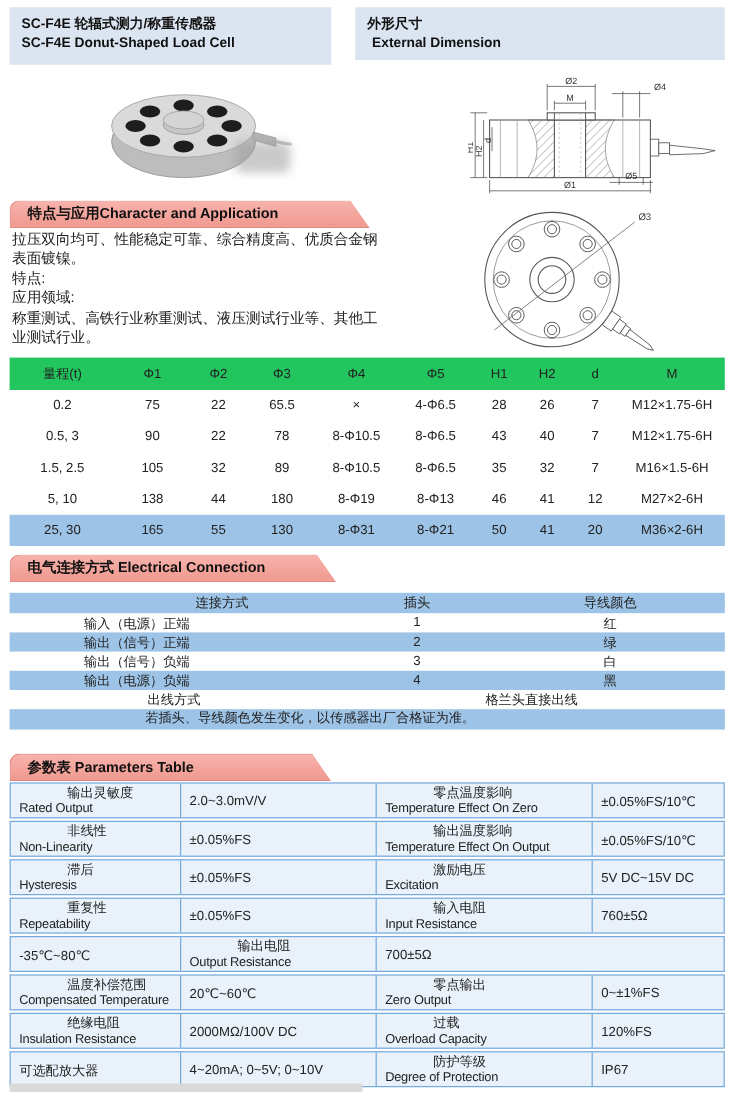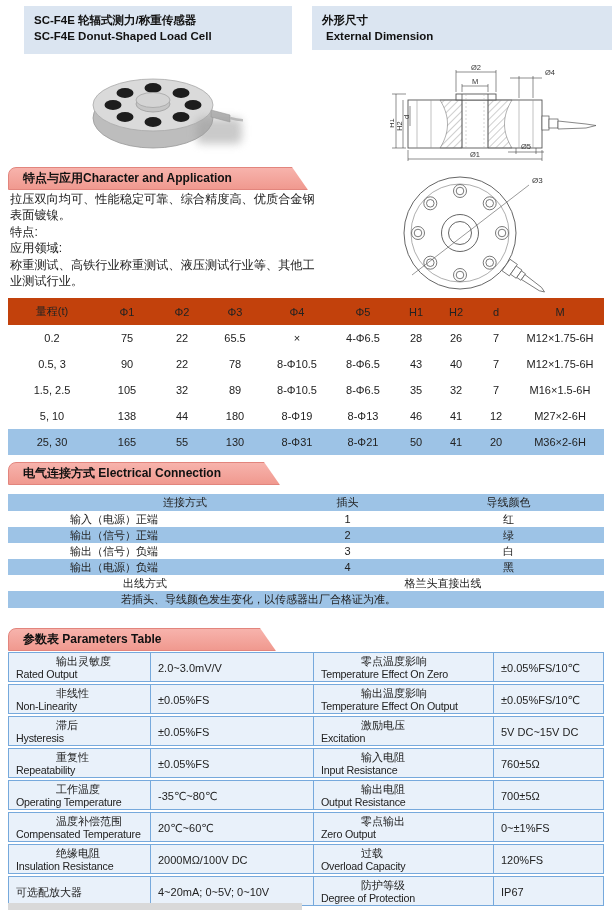--- a/index.html
+++ b/index.html
@@ -1,42 +1,42 @@
 <!DOCTYPE html>
 <html><head>
 <meta charset="utf-8">
 <style>
   html,body{margin:0;padding:0;background:#fff;}
   .page{position:relative;width:612px;height:912px;background:#ffffff;overflow:hidden;
         font-family:"Liberation Sans","DejaVu Sans",sans-serif;color:#1a1a1a;}
 
   
   .hdrbox{position:absolute;background:#dbe5f1;padding:6px 10px 0 10px;box-sizing:border-box;
-          font-weight:bold;font-size:11.5px;line-height:1.4;color:#111;margin-left:16px;}
+          font-weight:bold;font-size:11.5px;line-height:1.4;color:#111;}
   .hdr-left{left:8px;top:6px;width:268px;height:48px;}
   .hdr-right{left:296px;top:6px;width:308px;height:44px;}
   .hdr-right .l2{padding-left:4px;}
 
   
   .banner{position:absolute;height:23px;background:linear-gradient(180deg,#f7b3ac 0%,#f0998f 100%);
           border:1px solid #e2857d;border-radius:8px 6px 0 0;box-sizing:border-box;
           clip-path:polygon(0 0,calc(100% - 16px) 0,100% 100%,0 100%);
           font-weight:bold;font-size:12px;line-height:21px;padding-left:14px;color:#111;}
   .banner1{left:8px;top:167px;width:300px;}
   .banner2{left:8px;top:462px;width:272px;}
   .banner3{left:8px;top:628px;width:268px;}
 
   
   .features{position:absolute;left:10px;top:191px;width:312px;font-size:12.2px;line-height:16.4px;color:#222;}
 
   
   .dimtable{position:absolute;left:8px;top:298px;width:596px;font-size:11px;color:#222;}
   .dimtable .row{display:grid;grid-template-columns:88px 62px 48px 58px 66px 66px 40px 40px 40px 88px;
                  align-items:center;text-align:center;height:26px;}
-  .dimtable .head{background:#c2410c;height:27px;}
+  .dimtable .head{background:#22c55e;height:27px;}
   .dimtable .hl{background:#9dc3e6;}
 
   
   .electable{position:absolute;left:8px;top:494px;width:596px;font-size:11px;color:#222;}
   .electable .erow{display:grid;grid-template-columns:274px 131px 191px;align-items:center;height:16px;}
   .electable .ehead{background:#9dc3e6;height:17px;text-align:center;}
   .electable .ehead .h1{padding-left:80px;}
   .electable .blue{background:#9dc3e6;}
   .electable .c1{padding-left:62px;}
   .electable .c2,.electable .c3{text-align:center;}
@@ -379,24 +379,20 @@
           <span class="en">Repeatability</span>
         </div>
       <div class="pcell pval">±0.05%FS</div>
       <div class="pcell">
           <span class="zh">输入电阻</span>
           <span class="en">Input Resistance</span>
         </div>
       <div class="pcell pval">760±5Ω</div>
     </div>
     <div class="prow">
-      <div class="pcell">
-          <span class="zh">工作温度</span>
-          <span class="en">Operating Temperature</span>
-        </div>
       <div class="pcell pval">-35℃~80℃</div>
       <div class="pcell">
           <span class="zh">输出电阻</span>
           <span class="en">Output Resistance</span>
         </div>
       <div class="pcell pval">700±5Ω</div>
     </div>
     <div class="prow">
       <div class="pcell">
           <span class="zh">温度补偿范围</span>

